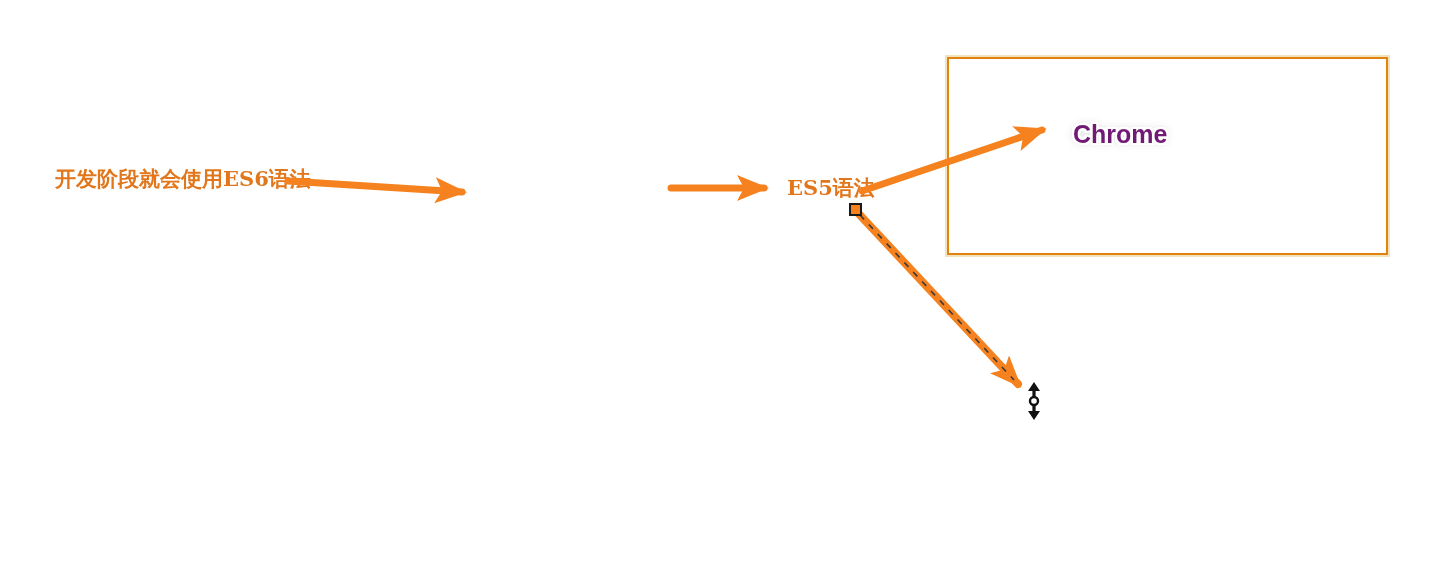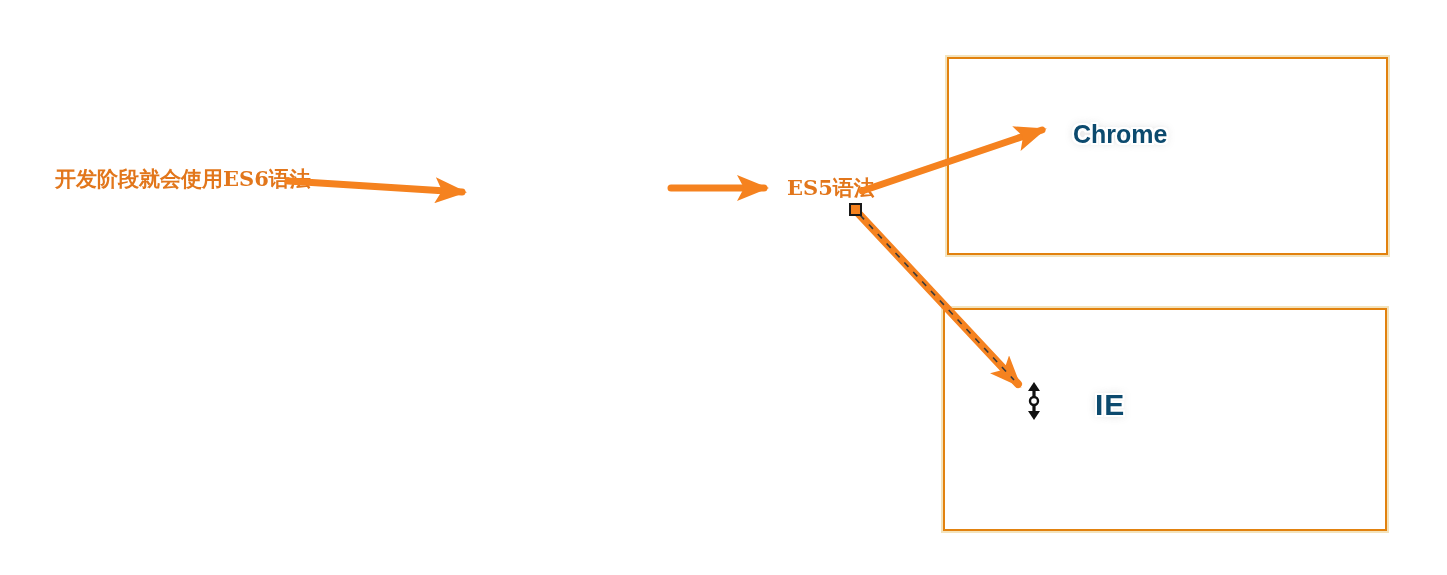--- a/index.html
+++ b/index.html
@@ -60,21 +60,21 @@
     left: 55px; top: 165px;
     font-size: 21px;
   }
   .es5-label {
     left: 787px; top: 174px;
     font-size: 21px;
   }
   .browser-label {
     position: absolute;
     font-weight: bold;
-    color: #0c4a6e;
+    color: #701a75;
     z-index: 2;
     text-shadow:
       -2px -2px 0 #ffffff, 2px -2px 0 #ffffff,
       -2px  2px 0 #ffffff, 2px  2px 0 #ffffff,
        0   -2px 0 #ffffff, 0    2px 0 #ffffff,
       -2px  0   0 #ffffff, 2px  0   0 #ffffff,
        0    0   8px rgba(120,120,120,0.45);
   }
   .chrome-label {
     left: 124px; top: 61px;
@@ -106,23 +106,20 @@
 
   <div class="cjk-label dev-label">开发阶段就会使用ES6语法</div>
 
 
   <div class="cjk-label es5-label">ES5语法</div>
 
   <div class="shape-box chrome-box">
     <span class="browser-label chrome-label">Chrome</span>
   </div>
 
-  <div class="shape-box ie-box">
-    <span class="browser-label ie-label">IE</span>
-  </div>
 
   <svg class="connector-layer" width="1447" height="575" viewBox="0 0 1447 575" xmlns="http://www.w3.org/2000/svg">
     <defs>
       <marker id="arrowhead" markerUnits="userSpaceOnUse" markerWidth="32" markerHeight="26" refX="27" refY="13" orient="auto">
         <path d="M0,0 L32,13 L0,26 L7,13 Z" fill="#F5821F"></path>
       </marker>
     </defs>
 
     <line x1="288" y1="181" x2="462" y2="192" stroke="#F5821F" stroke-width="7" stroke-linecap="round" marker-end="url(#arrowhead)"></line>
 

